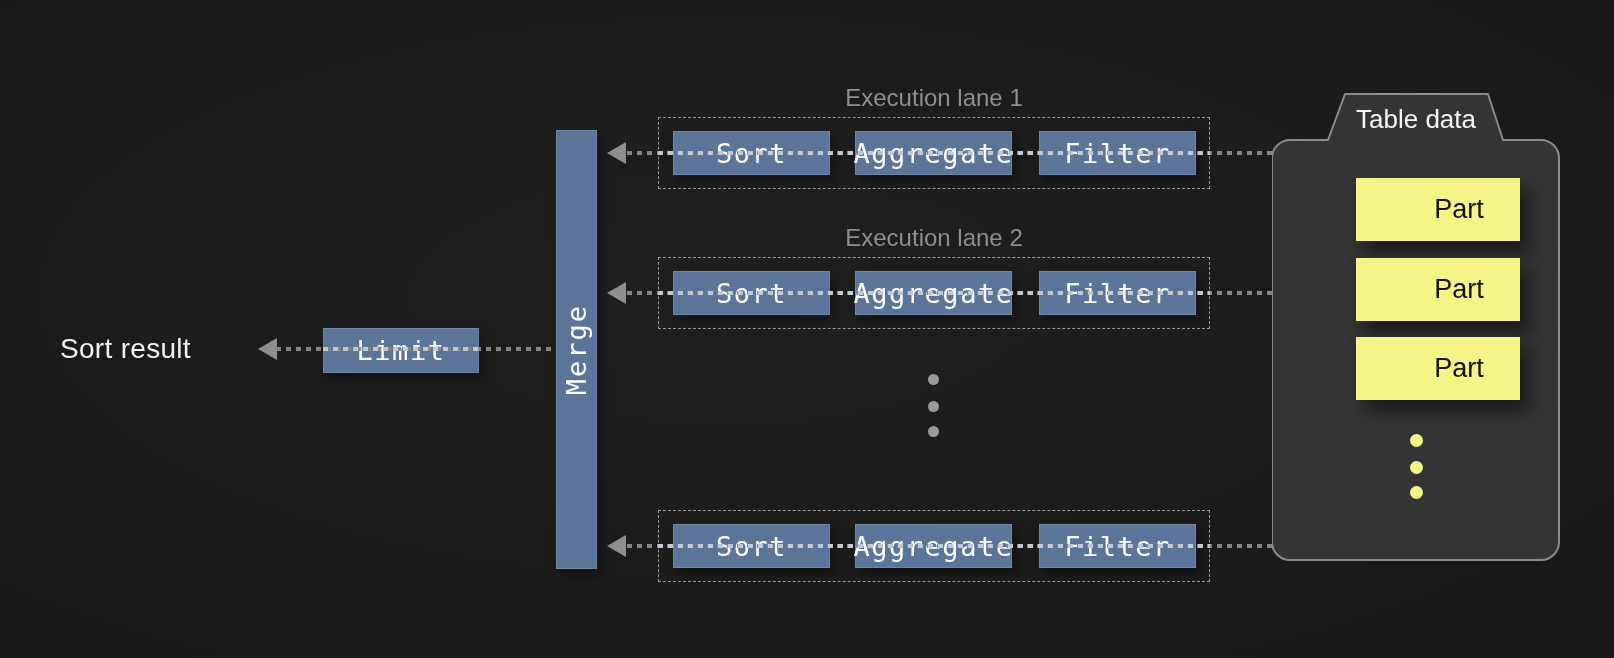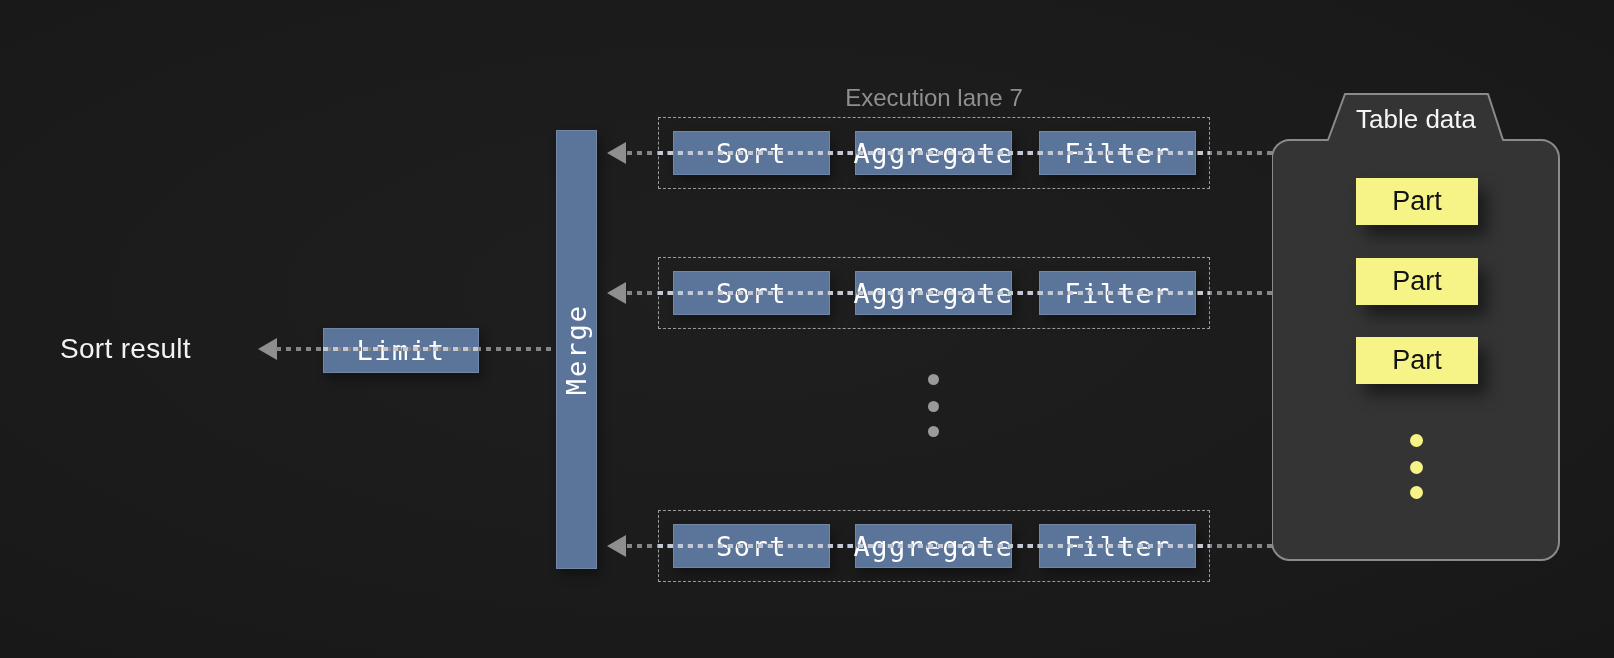--- a/index.html
+++ b/index.html
@@ -71,63 +71,65 @@
   .dot{border-radius:50%;z-index:2;}
   .dot.gray{width:11px;height:11px;background:#9a9a9a;}
   .dot.yellow{width:13px;height:13px;background:#f6f487;}
   
   .table-shape{left:1272px;top:92px;z-index:1;}
   .table-label{
     left:1316px;top:104px;width:200px;text-align:center;
     color:#f5f5f5;font-size:26px;line-height:30px;z-index:2;
   }
   .part-box{
-    left:1356px;width:122px;height:47px;
+    left:1356px;width:122px;height:63px;
     background:#f6f487;
     box-shadow:9px 11px 16px rgba(0,0,0,0.5);
     color:#111;font-size:27px;
     display:flex;align-items:center;justify-content:center;
     z-index:2;
+    padding-left:42px;
   }
 </style>
 </head>
 <body>
 
 <div id="canvas">
 
   <div class="abs query-result">Sort result</div>
 
   <div class="abs arrowhead" style="left:258px;top:338px;"></div>
   <div class="abs dotline" style="left:276px;top:347px;width:280px;"></div>
   <div class="abs dotline light" style="left:323px;top:347px;width:156px;"></div>
   <div class="abs op-box limit-box">
     <span>Limit</span>
   </div>
 
   <div class="abs op-box merge-bar">
     <span class="merge-text">Merge</span>
   </div>
 
-  <div class="abs lane-label" style="top:84px;">Execution lane 7</div>
+  <div class="abs lane-label" style="top:84px;">Execution lane 1</div>
   <div class="abs lane-frame" style="top:117px;"></div>
   <div class="lane-ops">
     <div class="abs op-box op-sort" style="top:131px;">
       <span>Sort</span>
     </div>
     <div class="abs op-box op-aggregate" style="top:131px;">
       <span>Aggregate</span>
     </div>
     <div class="abs op-box op-filter" style="top:131px;">
       <span>Filter</span>
     </div>
   </div>
   <div class="abs arrowhead" style="left:607px;top:142px;"></div>
   <div class="abs dotline" style="left:627px;top:151px;width:647px;"></div>
   <div class="abs dotline light" style="left:658px;top:151px;width:552px;"></div>
 
+  <div class="abs lane-label" style="top:224px;">Execution lane 2</div>
   <div class="abs lane-frame" style="top:257px;"></div>
   <div class="lane-ops">
     <div class="abs op-box op-sort" style="top:271px;">
       <span>Sort</span>
     </div>
     <div class="abs op-box op-aggregate" style="top:271px;">
       <span>Aggregate</span>
     </div>
     <div class="abs op-box op-filter" style="top:271px;">
       <span>Filter</span>

